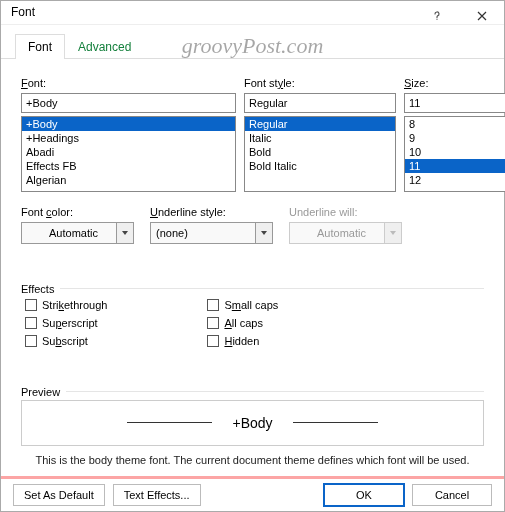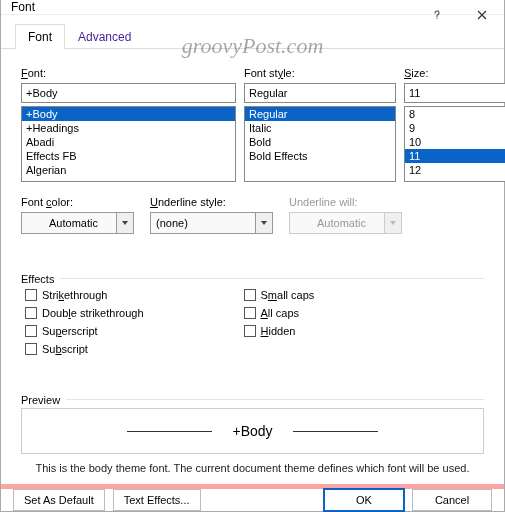--- a/index.html
+++ b/index.html
@@ -7,21 +7,21 @@
   .window { width: 505px; height: 512px; border: 1px solid #aaa; background: #fff; position: relative; display: flex; flex-direction: column; justify-content: flex-end; }
   .titlebar { height: 30px; background: #fff; display: flex; align-items: center; padding-left: 10px; border-bottom: 1px solid #eee; position: relative; }
   .titlebar .title { flex: 0 0 auto; font-size: 12px; }
   .titlebar .sysbtns { position: absolute; right: 0; top: 0; height: 30px; display: flex; }
   .sysbtn { width: 45px; height: 30px; display: flex; align-items: center; justify-content: center; cursor: pointer; }
   .sysbtn svg { width: 10px; height: 10px; }
   .watermark { position: absolute; left: 50%; transform: translateX(-50%); top: 32px; font-family: "Times New Roman", serif; font-size: 22px; color: rgba(0,0,0,0.35); font-style: italic; pointer-events: none; }
   .tabbar { display: flex; gap: 0; padding-left: 14px; margin-top: 8px; border-bottom: 1px solid #ddd; }
   .tab { padding: 5px 12px; font-size: 12px; border: 1px solid transparent; border-bottom: none; cursor: pointer; position: relative; top: 1px; }
   .tab.active { border-color: #ddd; background: #fff; }
-  .tab:not(.active) { color: #4c1d95; }
+  .tab:not(.active) { color: #15803d; }
   .content { flex: 1; padding: 18px 20px 10px 20px; display: flex; flex-direction: column; }
   .toprow { display: flex; gap: 8px; }
   .col { display: flex; flex-direction: column; gap: 3px; }
   .col.font { flex: 0 0 215px; }
   .col.style { flex: 0 0 120px; }
   .col.size { flex: 0 0 90px; }
   .lbl { font-size: 11px; margin-bottom: 1px; color: #000; }
   .u { text-decoration: underline; text-decoration-color: #000; }
   input.txt { border: 1px solid #888; height: 20px; padding: 0 4px; font-size: 11px; font-family: inherit; }
   .listbox { border: 1px solid #888; height: 76px; overflow-y: scroll; background: #fff; }
@@ -39,21 +39,21 @@
   .section-title { font-size: 11px; color: #000; background:#fff; position: relative; top: 7px; padding-right: 6px; display:inline-block; }
   .section-wrap { margin-top: 32px; }
   .effects-grid { display: flex; gap: 100px; padding: 10px 4px 0 4px; }
   .effects-col { display: flex; flex-direction: column; gap: 6px; }
   .chk { display: flex; align-items: center; gap: 5px; font-size: 11px; cursor: pointer; }
   .chk .box { width: 12px; height: 12px; border: 1px solid #555; background: #fff; flex:0 0 12px; }
   .preview-box { border: 1px solid #ccc; height: 46px; margin-top: 8px; display:flex; align-items:center; justify-content:center; gap: 20px; }
   .prev-line { border-bottom: 1px solid #333; width: 85px; height: 0; }
   .prev-text { font-size: 14px; font-family: "Segoe UI", sans-serif; }
   .tip { margin-top: 8px; font-size: 11px; text-align: center; color: #222; }
-  .footer { height: 44px; border-top: 5px solid #fca5a5; display:flex; align-items:center; padding: 0 12px; gap: 8px; }
+  .footer { height: 44px; border-top: 3px solid #fca5a5; display:flex; align-items:center; padding: 0 12px; gap: 8px; }
   .footer .spacer { flex:1; }
   .btn { min-width: 80px; height: 22px; border: 1px solid #bbb; background: #fff; font-size: 11px; font-family: inherit; cursor: pointer; padding: 0 10px; }
   .btn.primary { border: 1px solid #0a64c8; outline: 1px solid #0a64c8; color: #000; }
   ::-webkit-scrollbar { width: 16px; }
   ::-webkit-scrollbar-track { background: #f0f0f0; }
   ::-webkit-scrollbar-thumb { background: #c8c8c8; }
 </style>
 </head>
 <body>
 
@@ -94,21 +94,21 @@
             <div class="item">Algerian</div>
           </div>
       </div>
       <div class="col style">
         <span class="lbl">Font st<span class="u">y</span>le:</span>
         <input class="txt" value="Regular" style="">
         <div class="listbox" id="style-list">
             <div class="item sel">Regular</div>
             <div class="item">Italic</div>
             <div class="item">Bold</div>
-            <div class="item">Bold Effects</div>
+            <div class="item">Bold Italic</div>
           </div>
       </div>
       <div class="col size">
         <span class="lbl"><span class="u">S</span>ize:</span>
         <input class="txt" value="11" style="">
         <div class="listbox" id="size-list">
             <div class="item">8</div>
             <div class="item">9</div>
             <div class="item">10</div>
             <div class="item sel">11</div>
@@ -157,24 +157,20 @@
       <span class="section-title">Effects</span>
       <hr class="section">
       <div class="effects-grid">
         <div class="effects-col">
           <label class="chk">
               <span class="box"></span>
               <span>Stri<span class="u">k</span>ethrough</span>
             </label>
           <label class="chk">
               <span class="box"></span>
-              <span>Doub<span class="u">l</span>e strikethrough</span>
-            </label>
-          <label class="chk">
-              <span class="box"></span>
               <span>Su<span class="u">p</span>erscript</span>
             </label>
           <label class="chk">
               <span class="box"></span>
               <span>Su<span class="u">b</span>script</span>
             </label>
         </div>
         <div class="effects-col">
           <label class="chk">
               <span class="box"></span>

